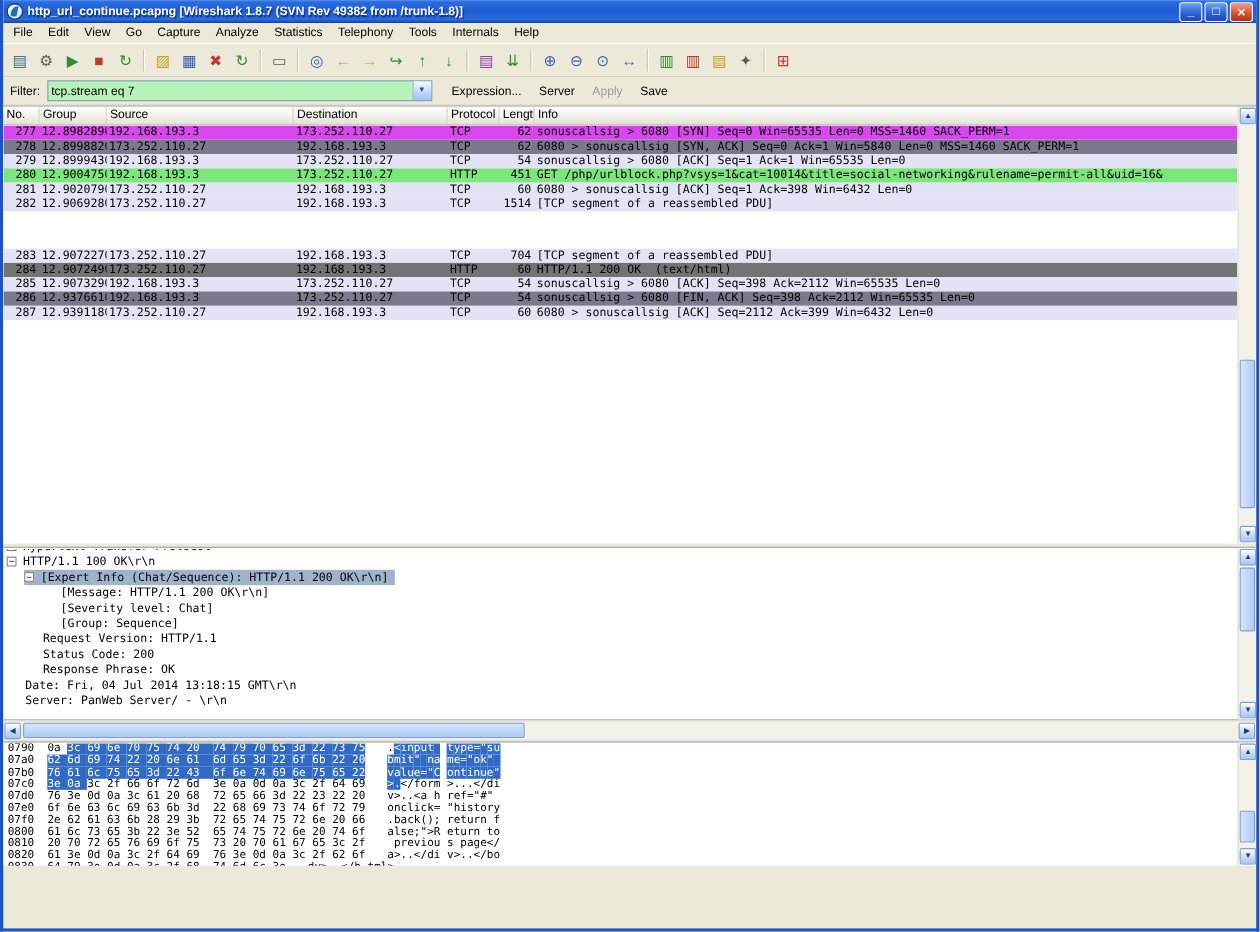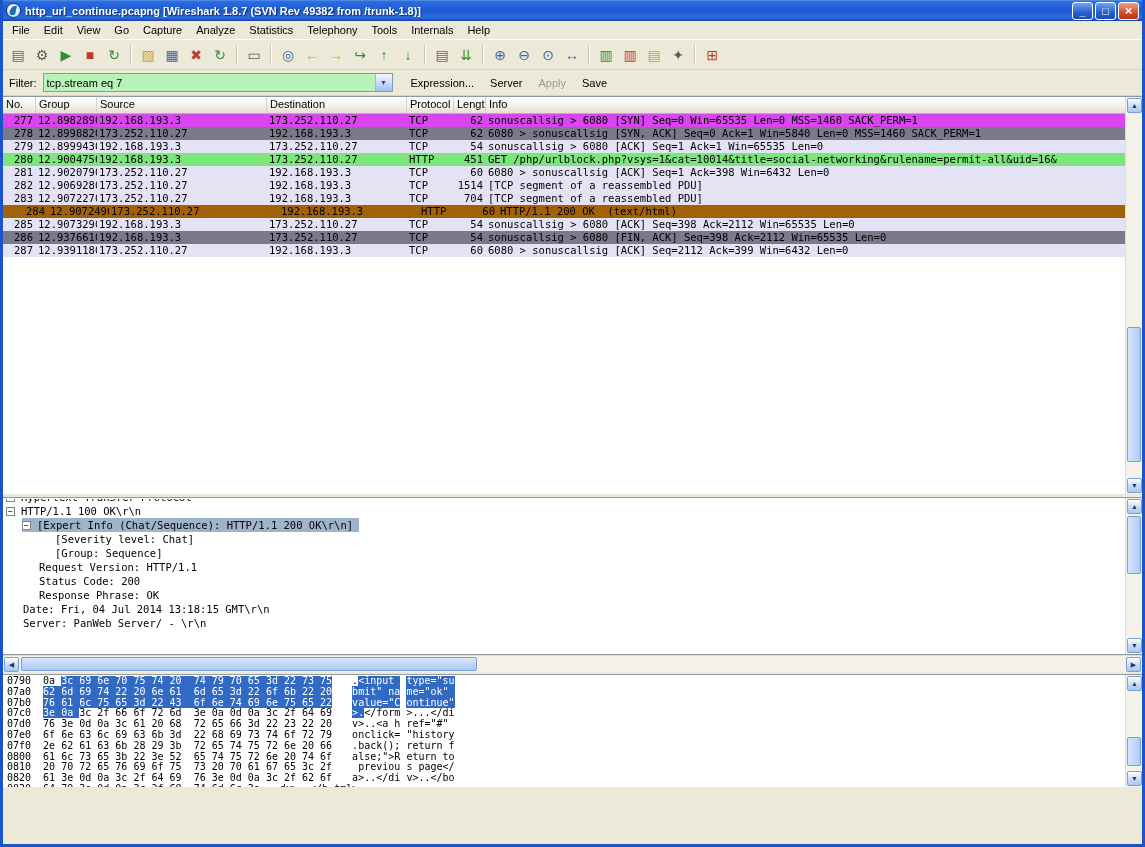--- a/index.html
+++ b/index.html
@@ -218,30 +218,30 @@
         </div>
         <div class="prow" style="background: rgb(228, 227, 245);">
           <span class="pcell num" style="width: 33px;">282</span>
           <span class="pcell" style="width: 61px;">12.9069280</span>
           <span class="pcell" style="width: 170px;">173.252.110.27</span>
           <span class="pcell" style="width: 140px;">192.168.193.3</span>
           <span class="pcell" style="width: 47px;">TCP</span>
           <span class="pcell num" style="width: 32px;">1514</span>
           <span class="pcell fill">[TCP segment of a reassembled PDU]</span>
         </div>
-        <div class="prow" style="background: rgb(228, 227, 245);">
+        <div class="prow" style="background: rgb(228, 227, 245); margin-top: 34px;">
           <span class="pcell num" style="width: 33px;">283</span>
           <span class="pcell" style="width: 61px;">12.9072270</span>
           <span class="pcell" style="width: 170px;">173.252.110.27</span>
           <span class="pcell" style="width: 140px;">192.168.193.3</span>
           <span class="pcell" style="width: 47px;">TCP</span>
           <span class="pcell num" style="width: 32px;">704</span>
           <span class="pcell fill">[TCP segment of a reassembled PDU]</span>
         </div>
-        <div class="prow" style="background: #a16207; padding-left: 12px;">
+        <div class="prow" style="background: #737373;">
           <span class="pcell num" style="width: 33px;">284</span>
           <span class="pcell" style="width: 61px;">12.9072490</span>
           <span class="pcell" style="width: 170px;">173.252.110.27</span>
           <span class="pcell" style="width: 140px;">192.168.193.3</span>
           <span class="pcell" style="width: 47px;">HTTP</span>
           <span class="pcell num" style="width: 32px;">60</span>
           <span class="pcell fill">HTTP/1.1 200 OK  (text/html)</span>
         </div>
         <div class="prow" style="background: rgb(228, 227, 245);">
           <span class="pcell num" style="width: 33px;">285</span>
@@ -278,20 +278,21 @@
     </div>
   </div>
 
   <div class="splitter"></div>
 
   <div class="detailspane">
     <div class="dlines">
         <div class="dline clip"><span class="dcontent" style="margin-left: 3px;"><span class="exp">−</span><span>Hypertext Transfer Protocol</span></span></div>
         <div class="dline"><span class="dcontent" style="margin-left: 3px;"><span class="exp">−</span><span>HTTP/1.1 100 OK\r\n</span></span></div>
         <div class="dline"><span class="dcontent dsel" style="margin-left: 19px;"><span class="exp">−</span><span>[Expert Info (Chat/Sequence): HTTP/1.1 200 OK\r\n]</span></span></div>
+        <div class="dline"><span class="dcontent" style="margin-left: 35px;"><span class="expsp"></span><span>[Message: HTTP/1.1 200 OK\r\n]</span></span></div>
         <div class="dline"><span class="dcontent" style="margin-left: 35px;"><span class="expsp"></span><span>[Severity level: Chat]</span></span></div>
         <div class="dline"><span class="dcontent" style="margin-left: 35px;"><span class="expsp"></span><span>[Group: Sequence]</span></span></div>
         <div class="dline"><span class="dcontent" style="margin-left: 19px;"><span class="expsp"></span><span>Request Version: HTTP/1.1</span></span></div>
         <div class="dline"><span class="dcontent" style="margin-left: 19px;"><span class="expsp"></span><span>Status Code: 200</span></span></div>
         <div class="dline"><span class="dcontent" style="margin-left: 19px;"><span class="expsp"></span><span>Response Phrase: OK</span></span></div>
         <div class="dline"><span class="dcontent" style="margin-left: 3px;"><span class="expsp"></span><span>Date: Fri, 04 Jul 2014 13:18:15 GMT\r\n</span></span></div>
         <div class="dline"><span class="dcontent" style="margin-left: 3px;"><span class="expsp"></span><span>Server: PanWeb Server/ - \r\n</span></span></div>
       </div>
     <div class="vscroll">
       <span class="sb-arrow sb-up">▲</span>

